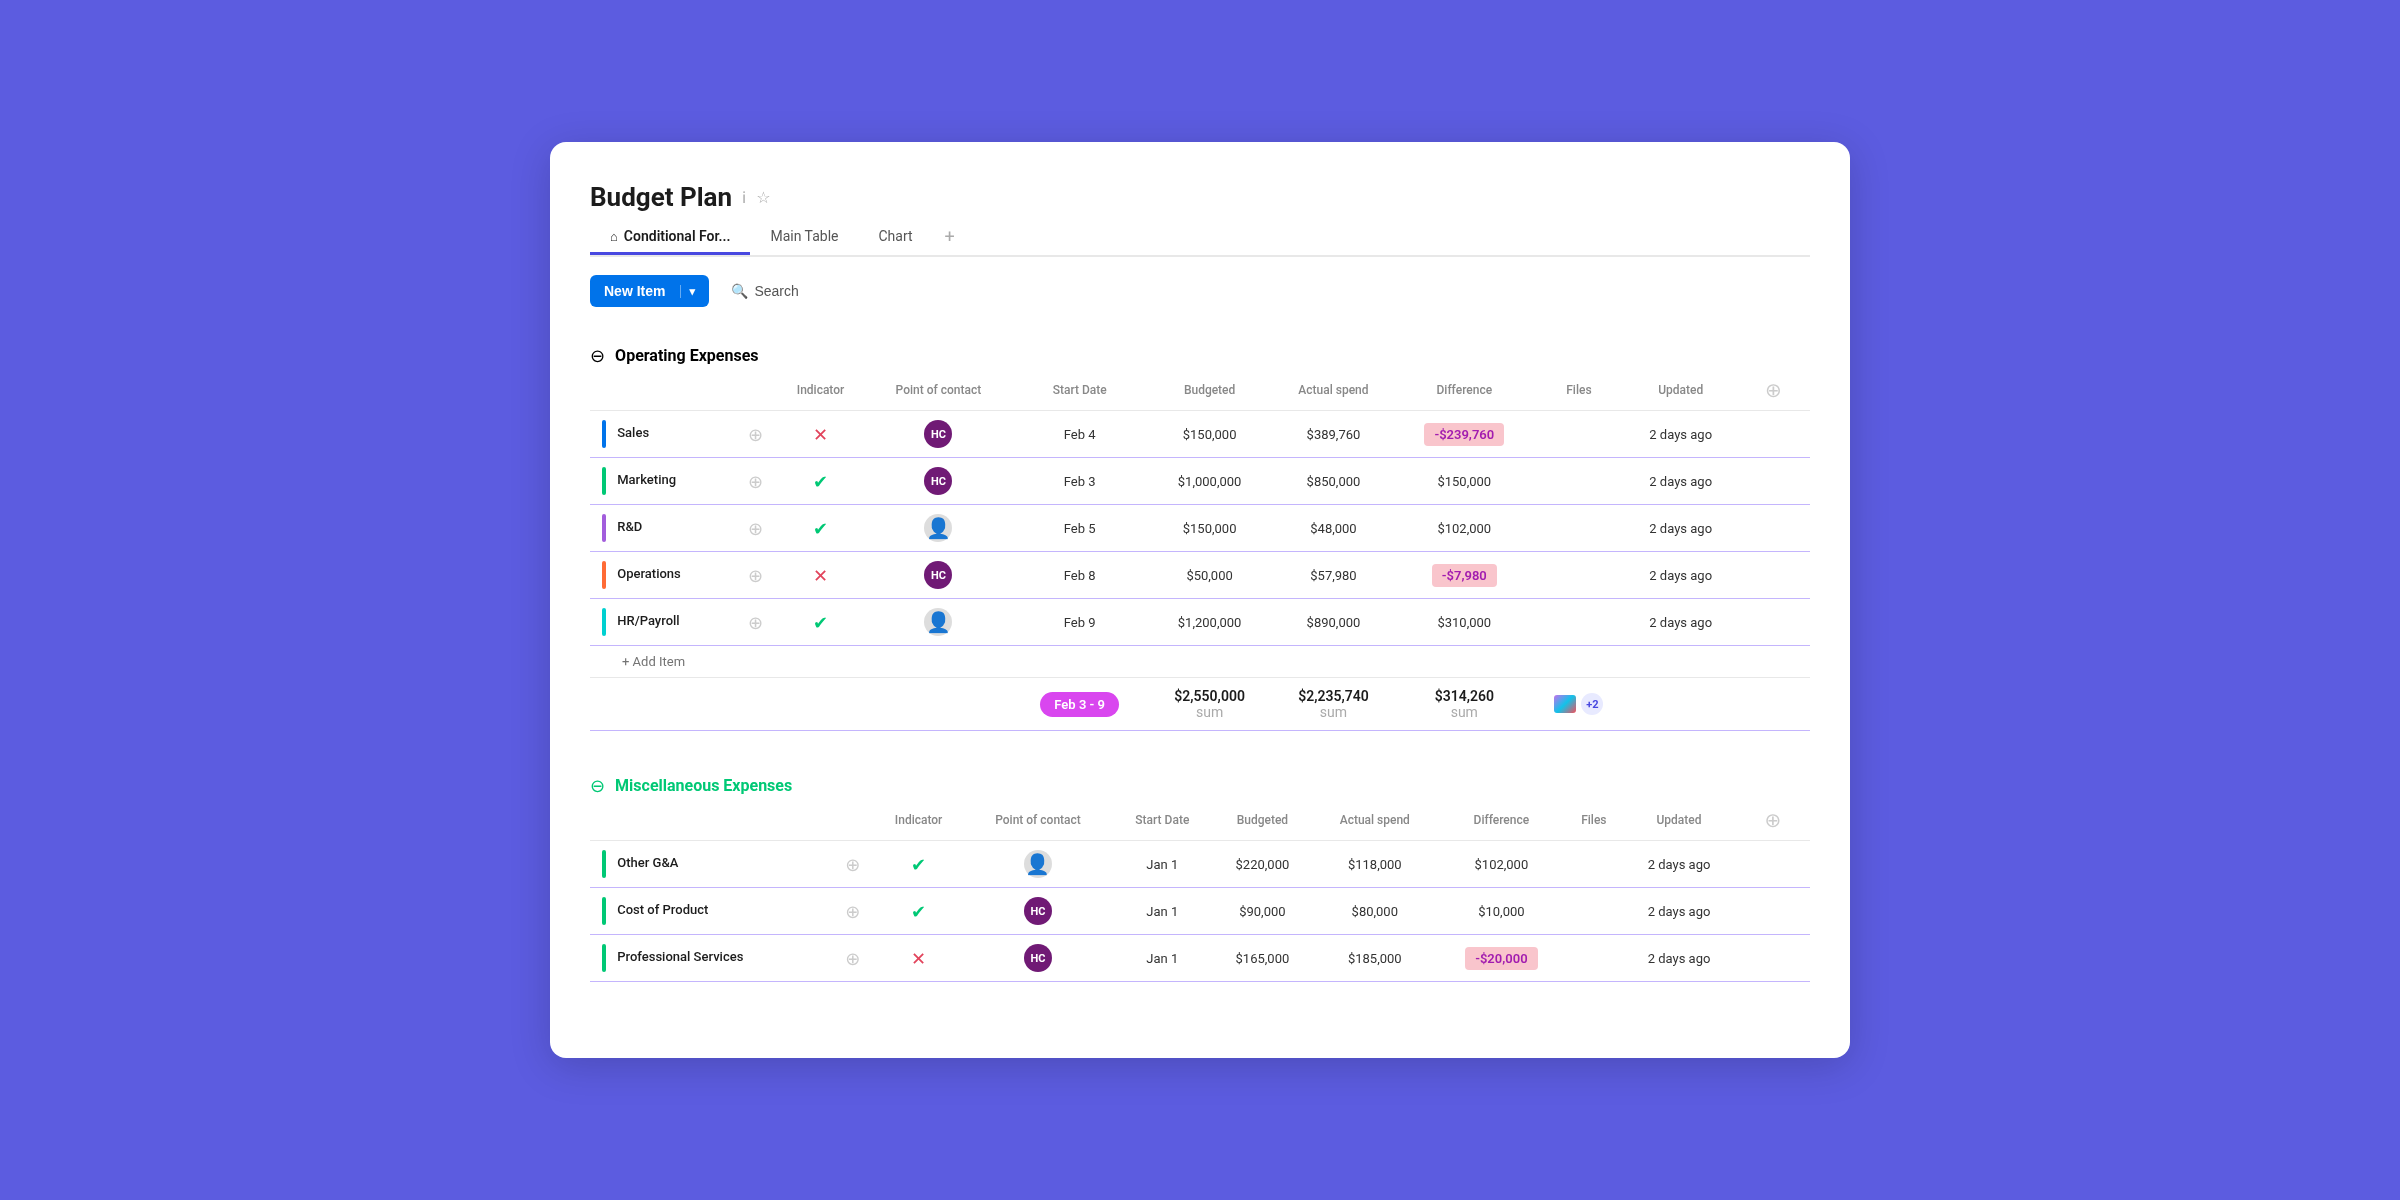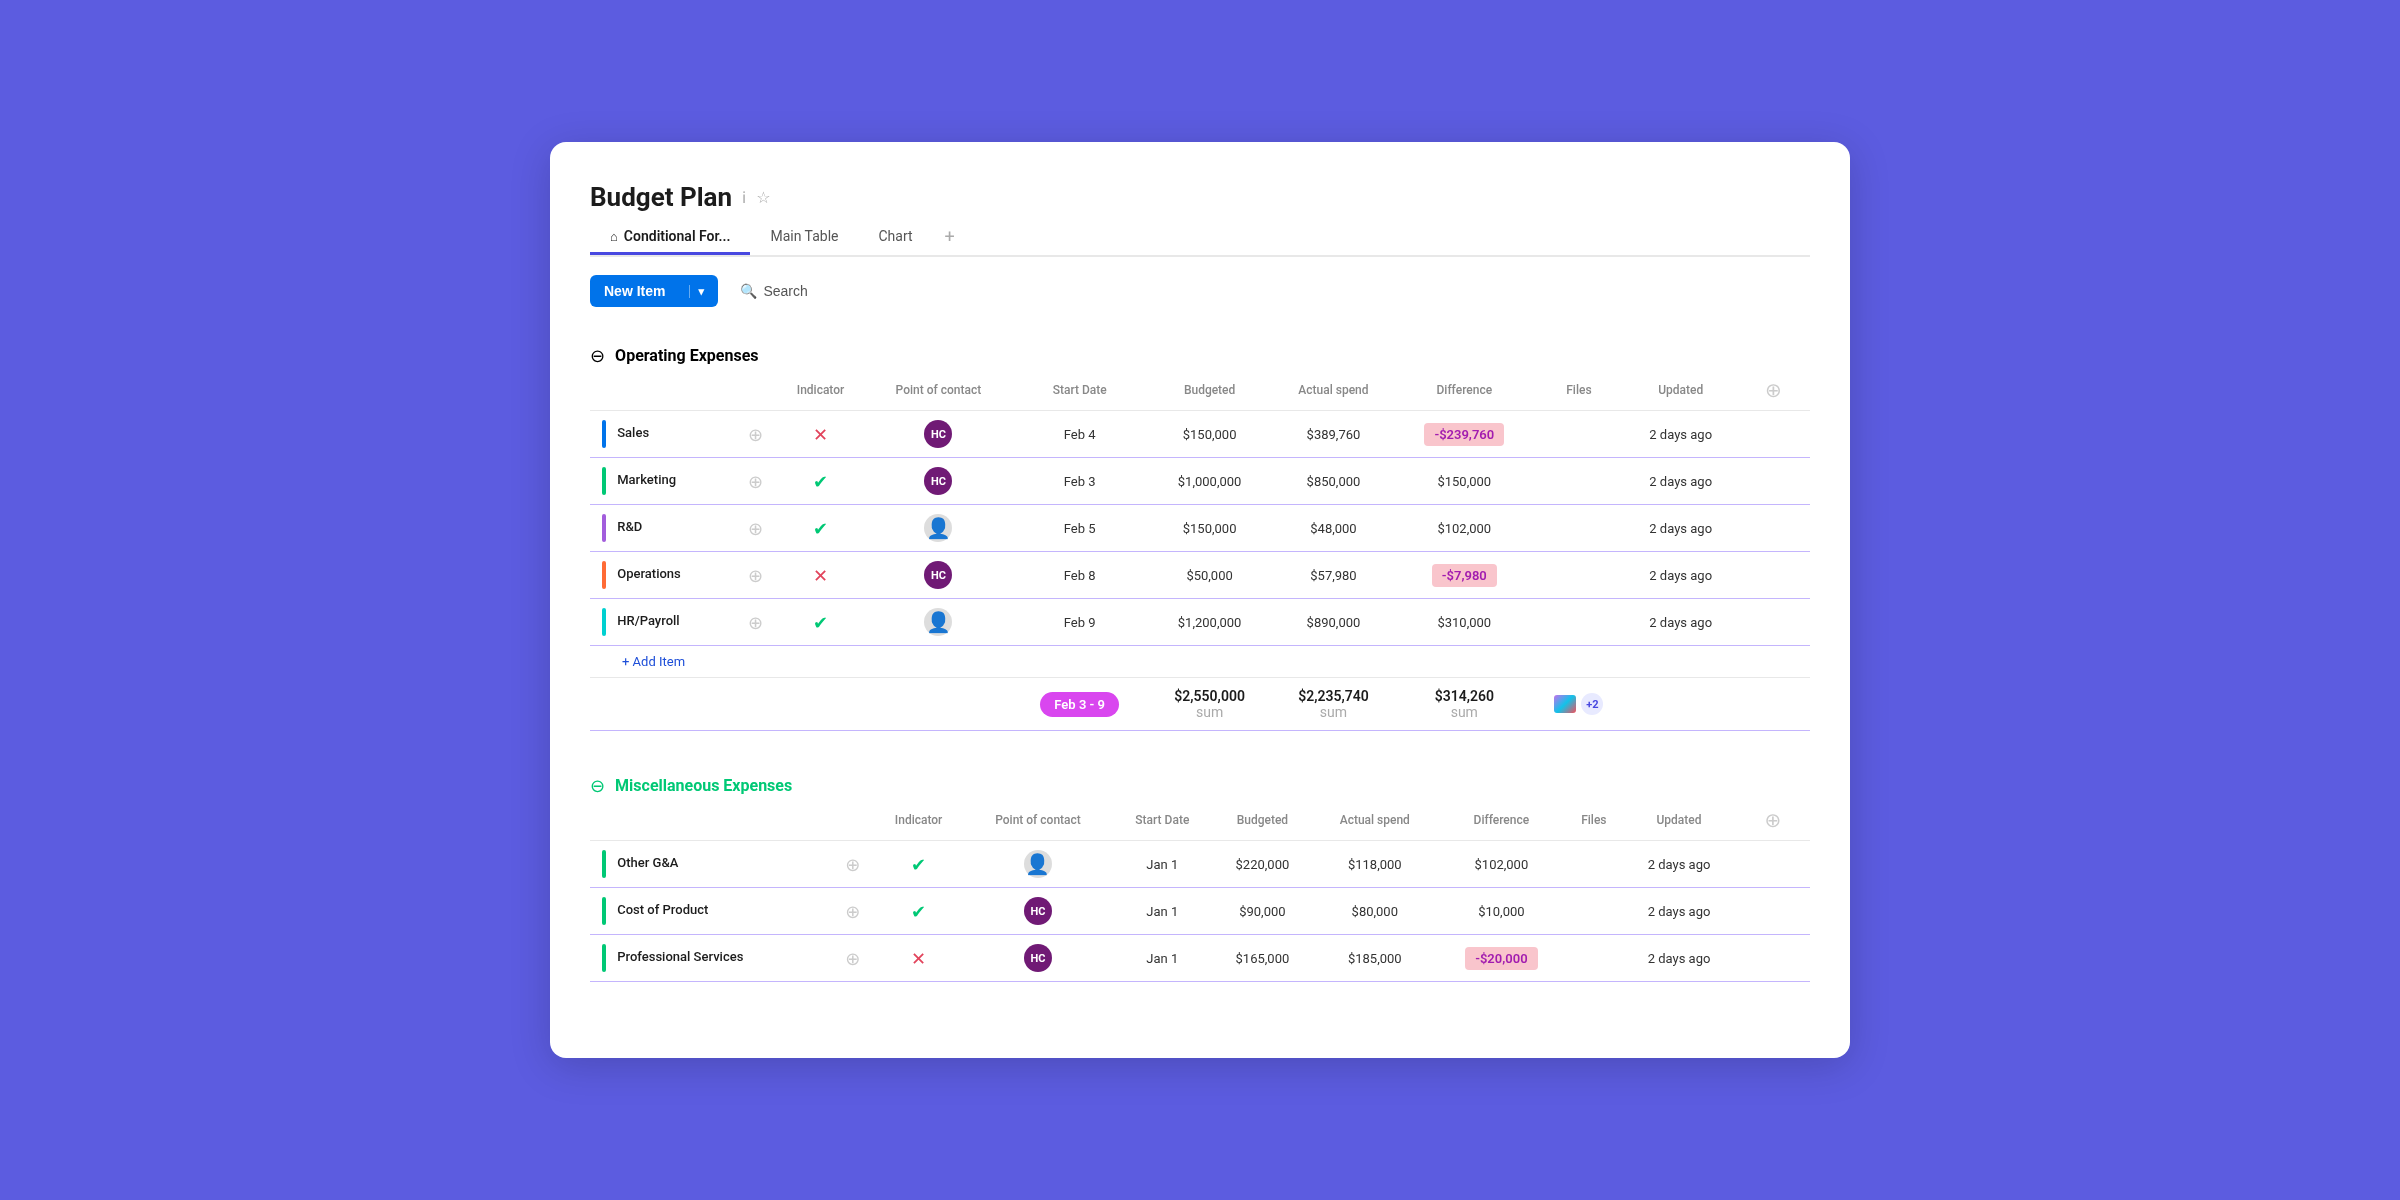--- a/index.html
+++ b/index.html
@@ -82,21 +82,21 @@
       background: #0073ea;
       color: #fff;
       border: none;
       border-radius: 6px;
       padding: 8px 14px;
       font-size: 14px;
       font-weight: 600;
       cursor: pointer;
       display: flex;
       align-items: center;
-      gap: 24px;
+      gap: 15px;
     }
     .new-item-btn .dropdown-arrow {
       border-left: 1px solid rgba(255,255,255,0.4);
       padding-left: 8px;
       font-size: 11px;
     }
     .search-btn {
       background: none;
       border: none;
       color: #555;
@@ -267,21 +267,21 @@
       font-size: 14px;
     }
     .summary-row td .sum-value {
       font-weight: 600;
       font-size: 14px;
       color: #1c1c1c;
     }
 
     
     .add-item-row td {
-      color: #1d4ed8;
+      color: #737373;
       font-size: 13px;
       cursor: pointer;
       padding: 8px 12px;
     }
 
     
     .plus-circle {
       color: #ccc;
       font-size: 18px;
       cursor: pointer;

